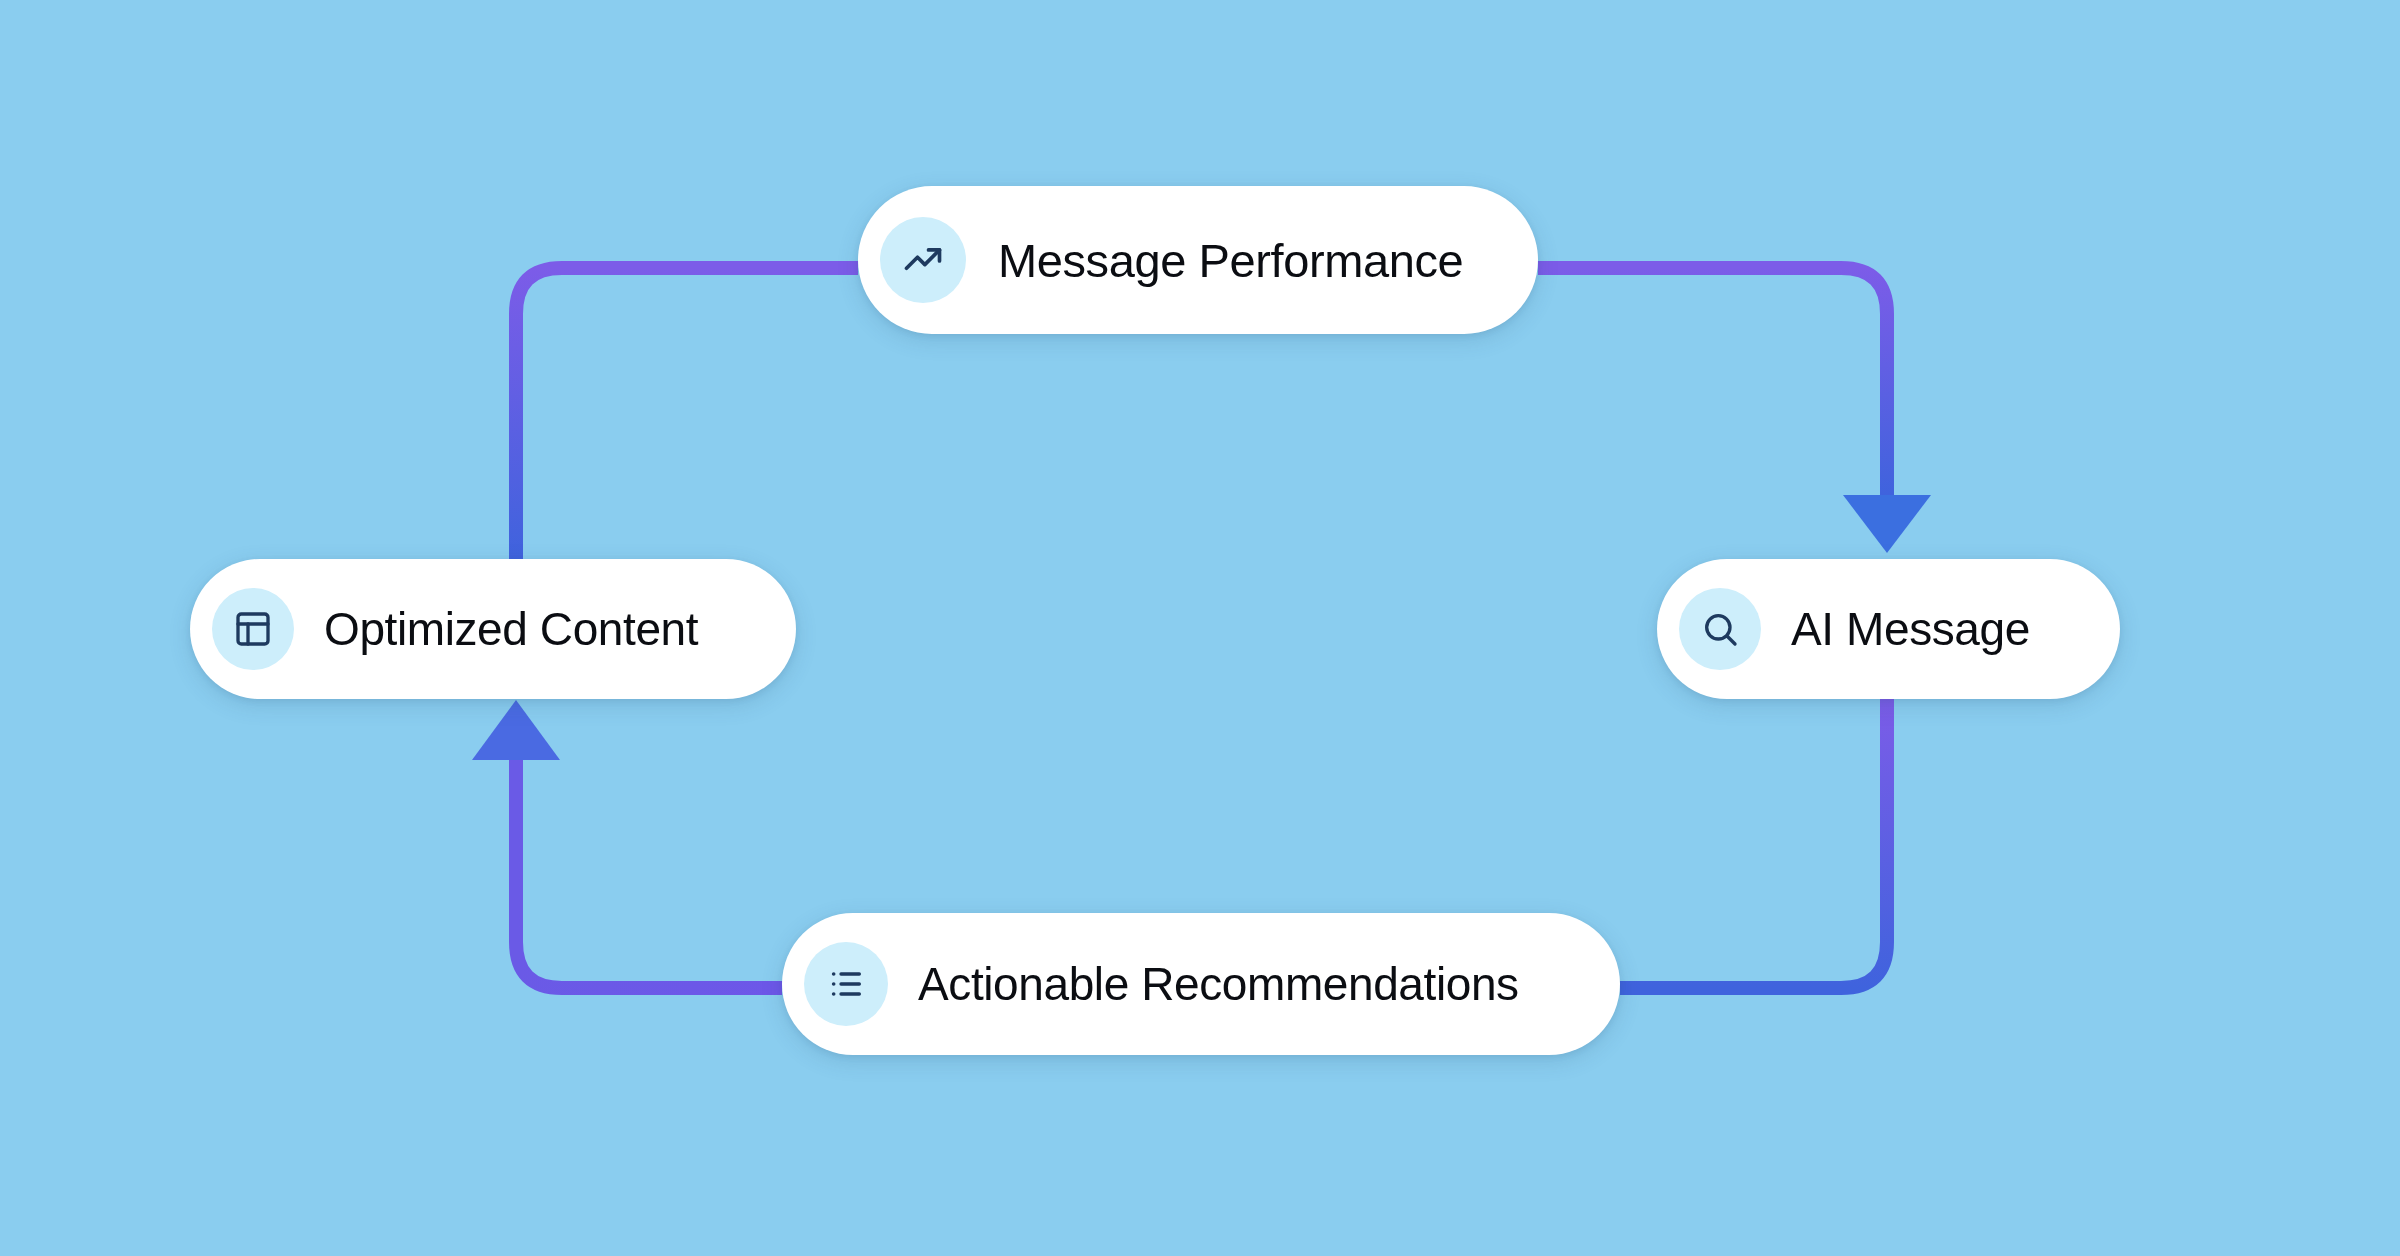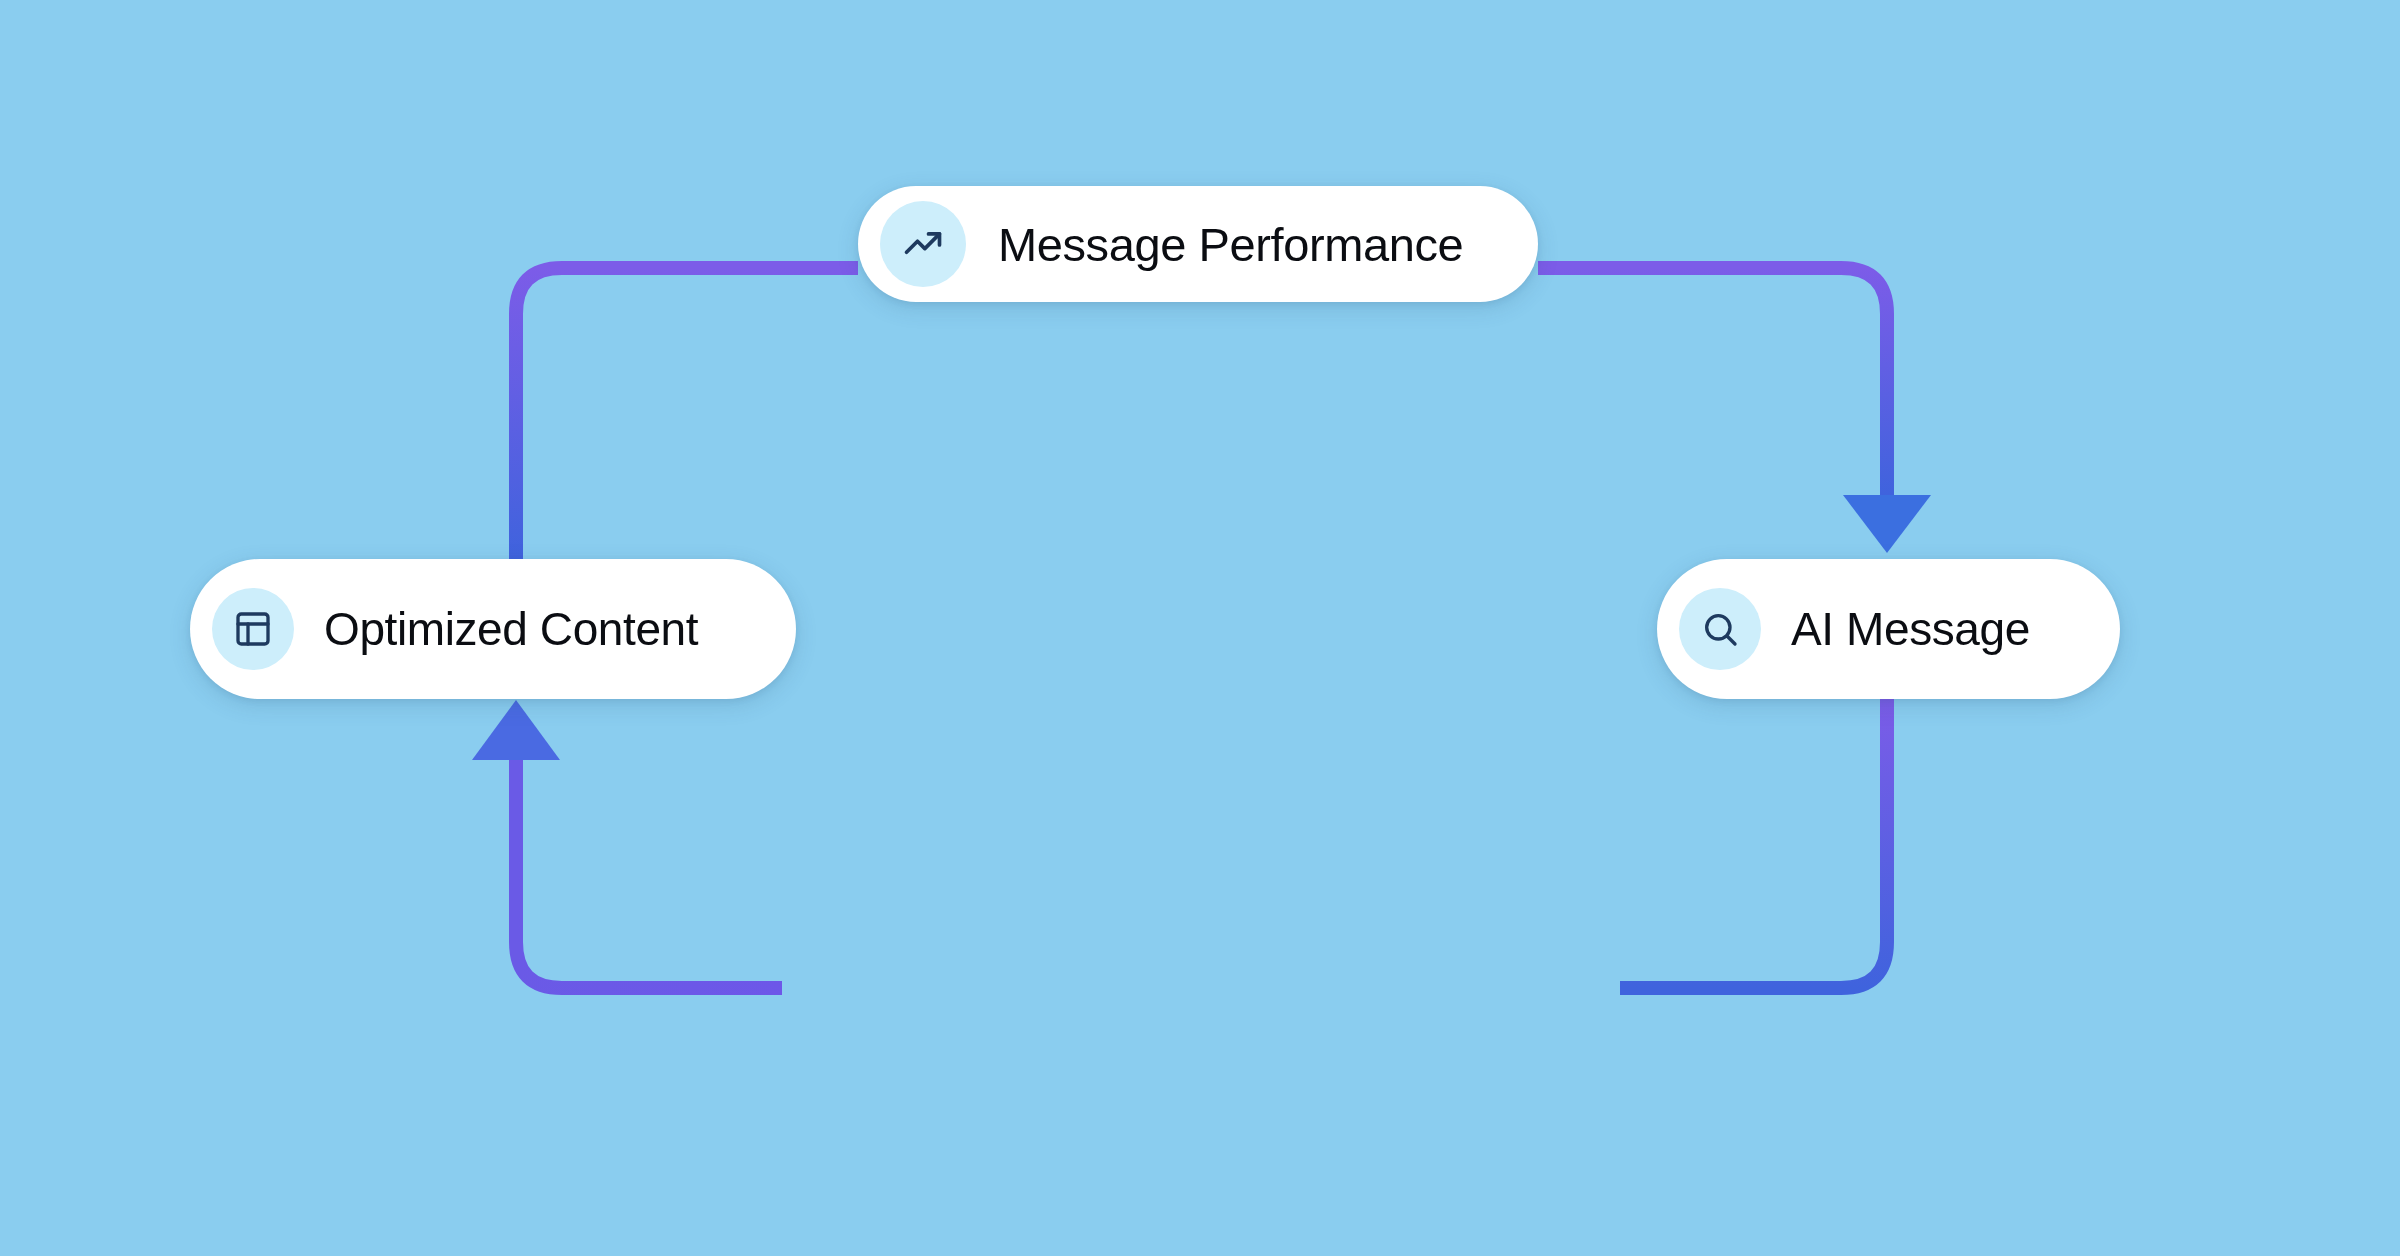--- a/index.html
+++ b/index.html
@@ -50,21 +50,21 @@
   .node-label {
     color: #0b0d12;
     font-weight: 400;
     white-space: nowrap;
     letter-spacing: -0.4px;
   }
 
   
   #node-message-performance {
     left: 858px; top: 186px;
-    width: 680px; height: 116px;
+    width: 680px; height: 148px;
     padding: 0 46px 0 22px;
   }
   #node-message-performance .node-icon-wrap { width: 86px; height: 86px; }
   #node-message-performance .node-label { font-size: 47px; margin-left: 32px; }
 
   #node-optimized-content {
     left: 190px; top: 559px;
     width: 606px; height: 140px;
     padding: 0 50px 0 22px;
   }
@@ -143,14 +143,27 @@
   <div class="node" id="node-ai-insights">
     <span class="node-icon-wrap">
       <svg width="40" height="40" viewBox="0 0 24 24" fill="none" stroke="#1e3a5f" stroke-width="2" stroke-linecap="round" stroke-linejoin="round">
         <circle cx="11" cy="11" r="7"></circle>
         <line x1="16.2" y1="16.2" x2="21" y2="21"></line>
       </svg>
     </span>
     <span class="node-label">AI Message</span>
   </div>
 
+  <div class="node" id="node-actionable-recommendations">
+    <span class="node-icon-wrap">
+      <svg width="40" height="40" viewBox="0 0 24 24" fill="none" stroke="#1e3a5f" stroke-width="2" stroke-linecap="round" stroke-linejoin="round">
+        <line x1="9" y1="6" x2="20" y2="6"></line>
+        <line x1="9" y1="12" x2="20" y2="12"></line>
+        <line x1="9" y1="18" x2="20" y2="18"></line>
+        <circle cx="4.6" cy="6" r="1.1" fill="#1e3a5f" stroke="none"></circle>
+        <circle cx="4.6" cy="12" r="1.1" fill="#1e3a5f" stroke="none"></circle>
+        <circle cx="4.6" cy="18" r="1.1" fill="#1e3a5f" stroke="none"></circle>
+      </svg>
+    </span>
+    <span class="node-label">Actionable Recommendations</span>
+  </div>
 
 </div>
 
 </body></html>

